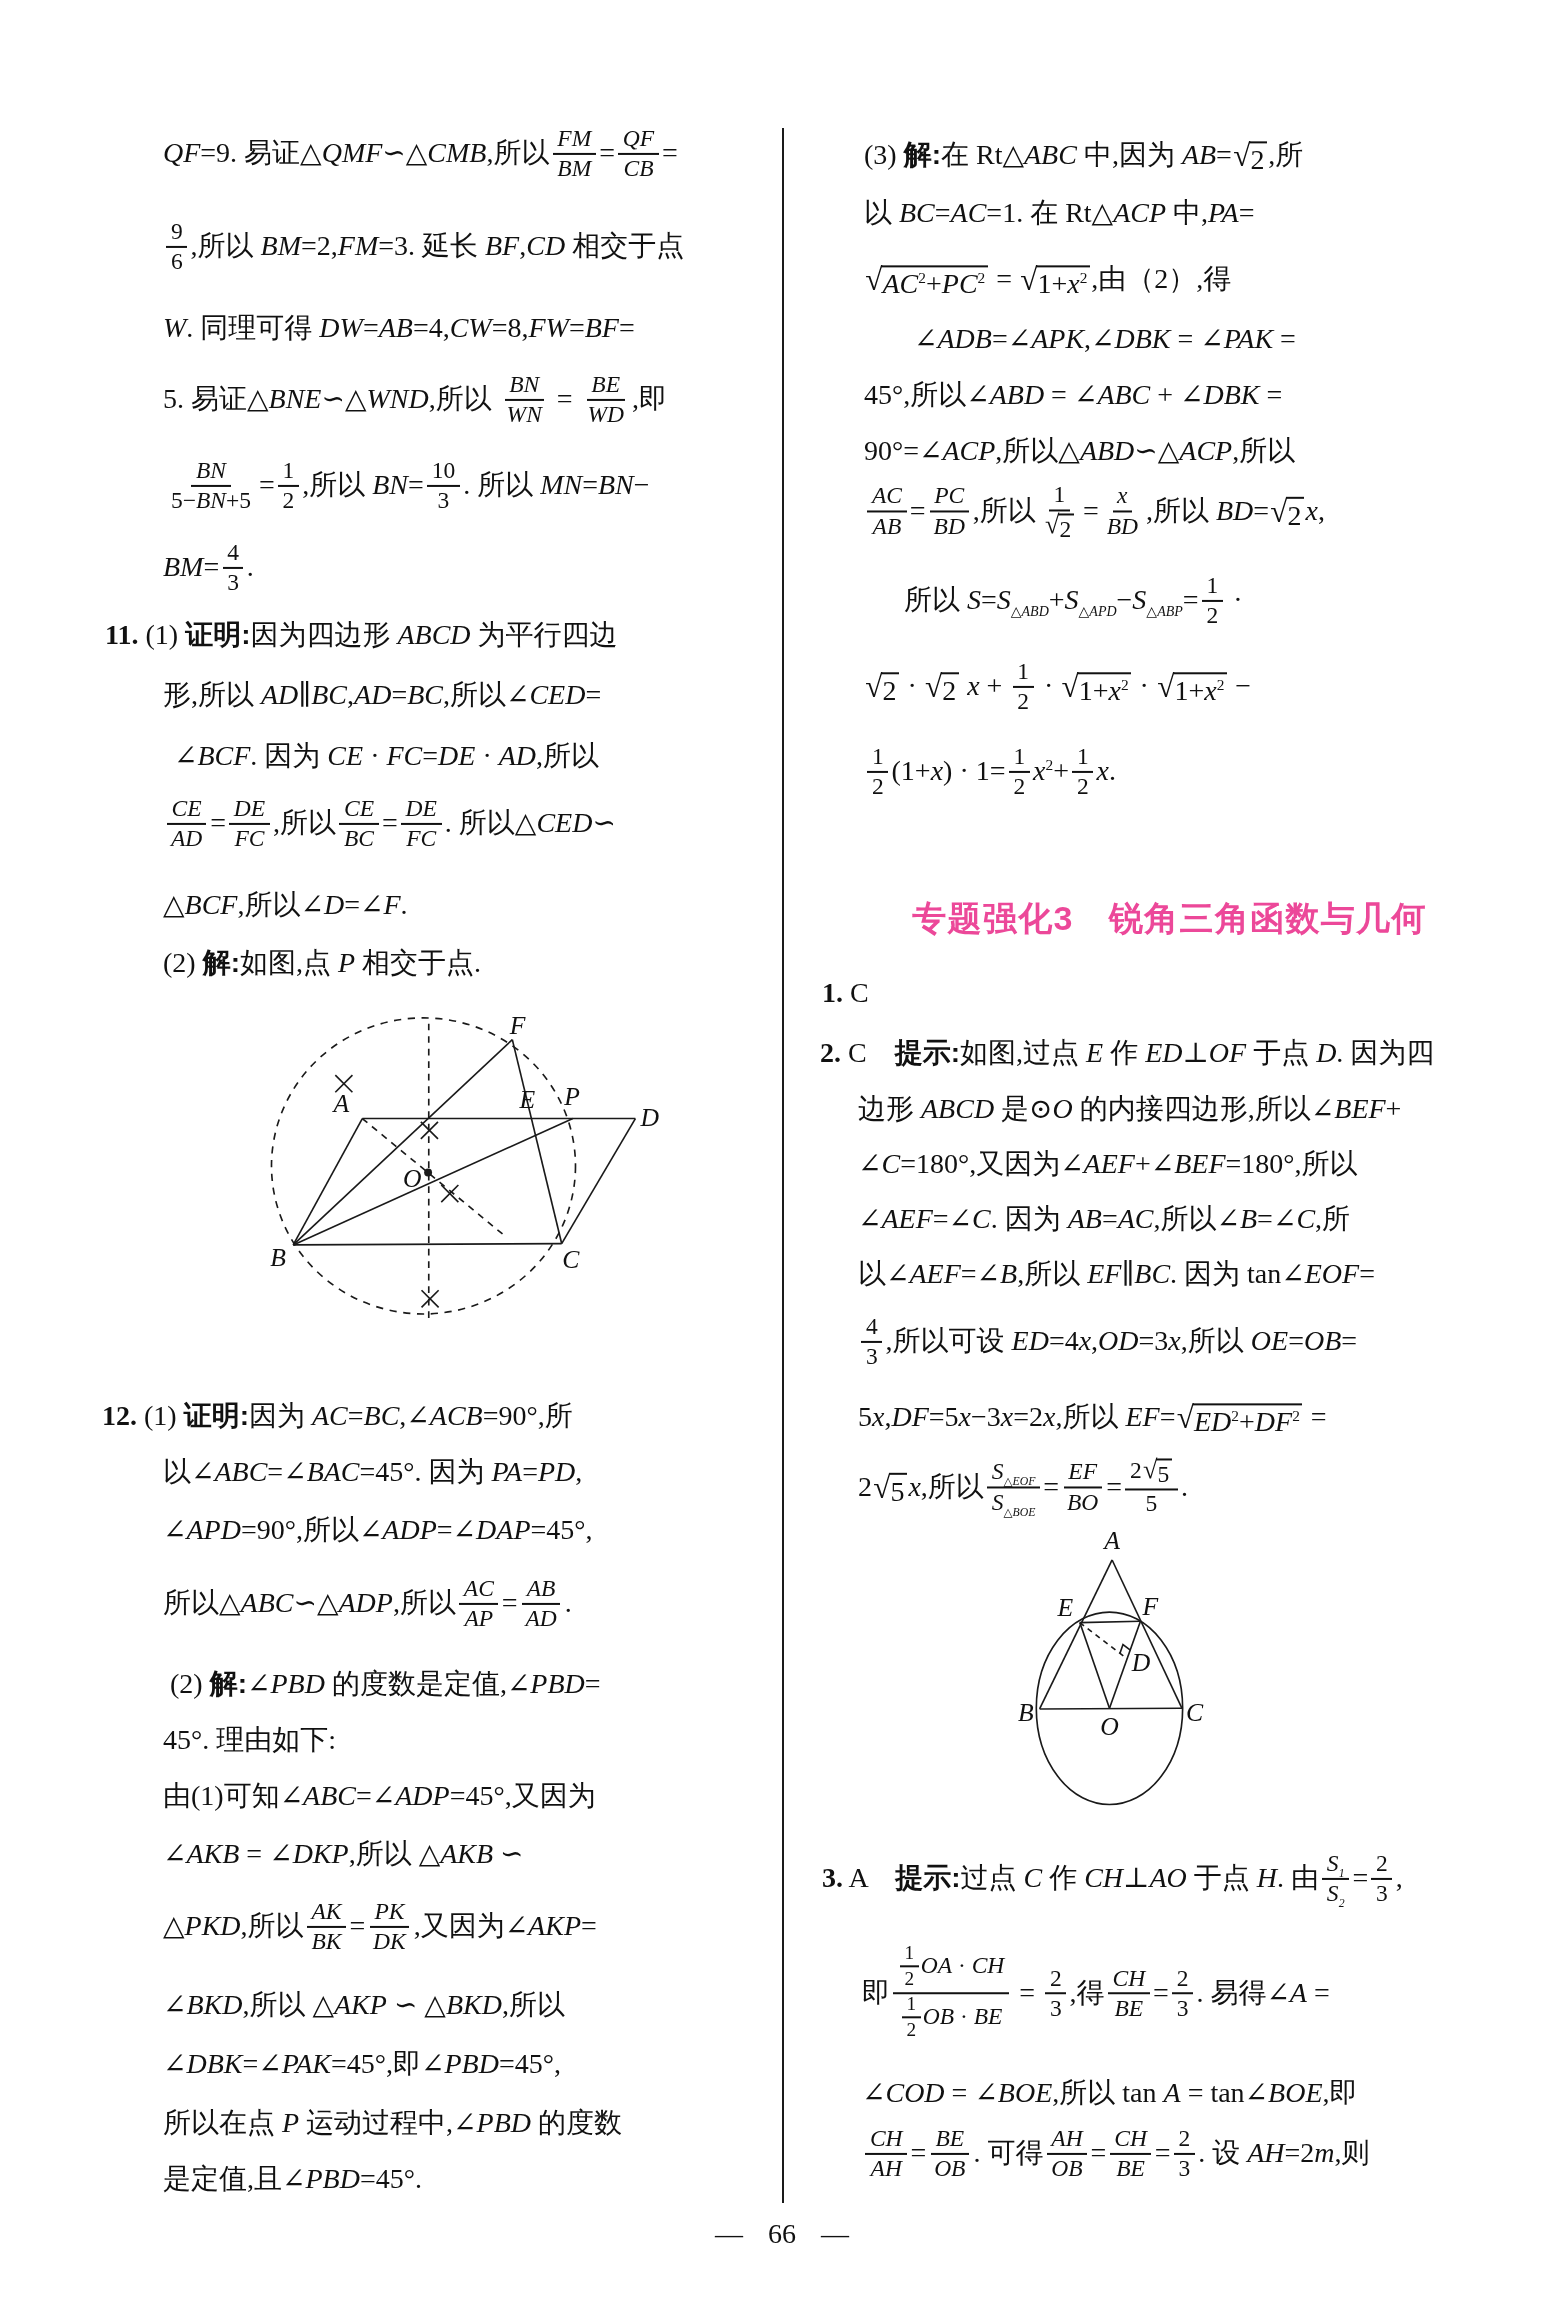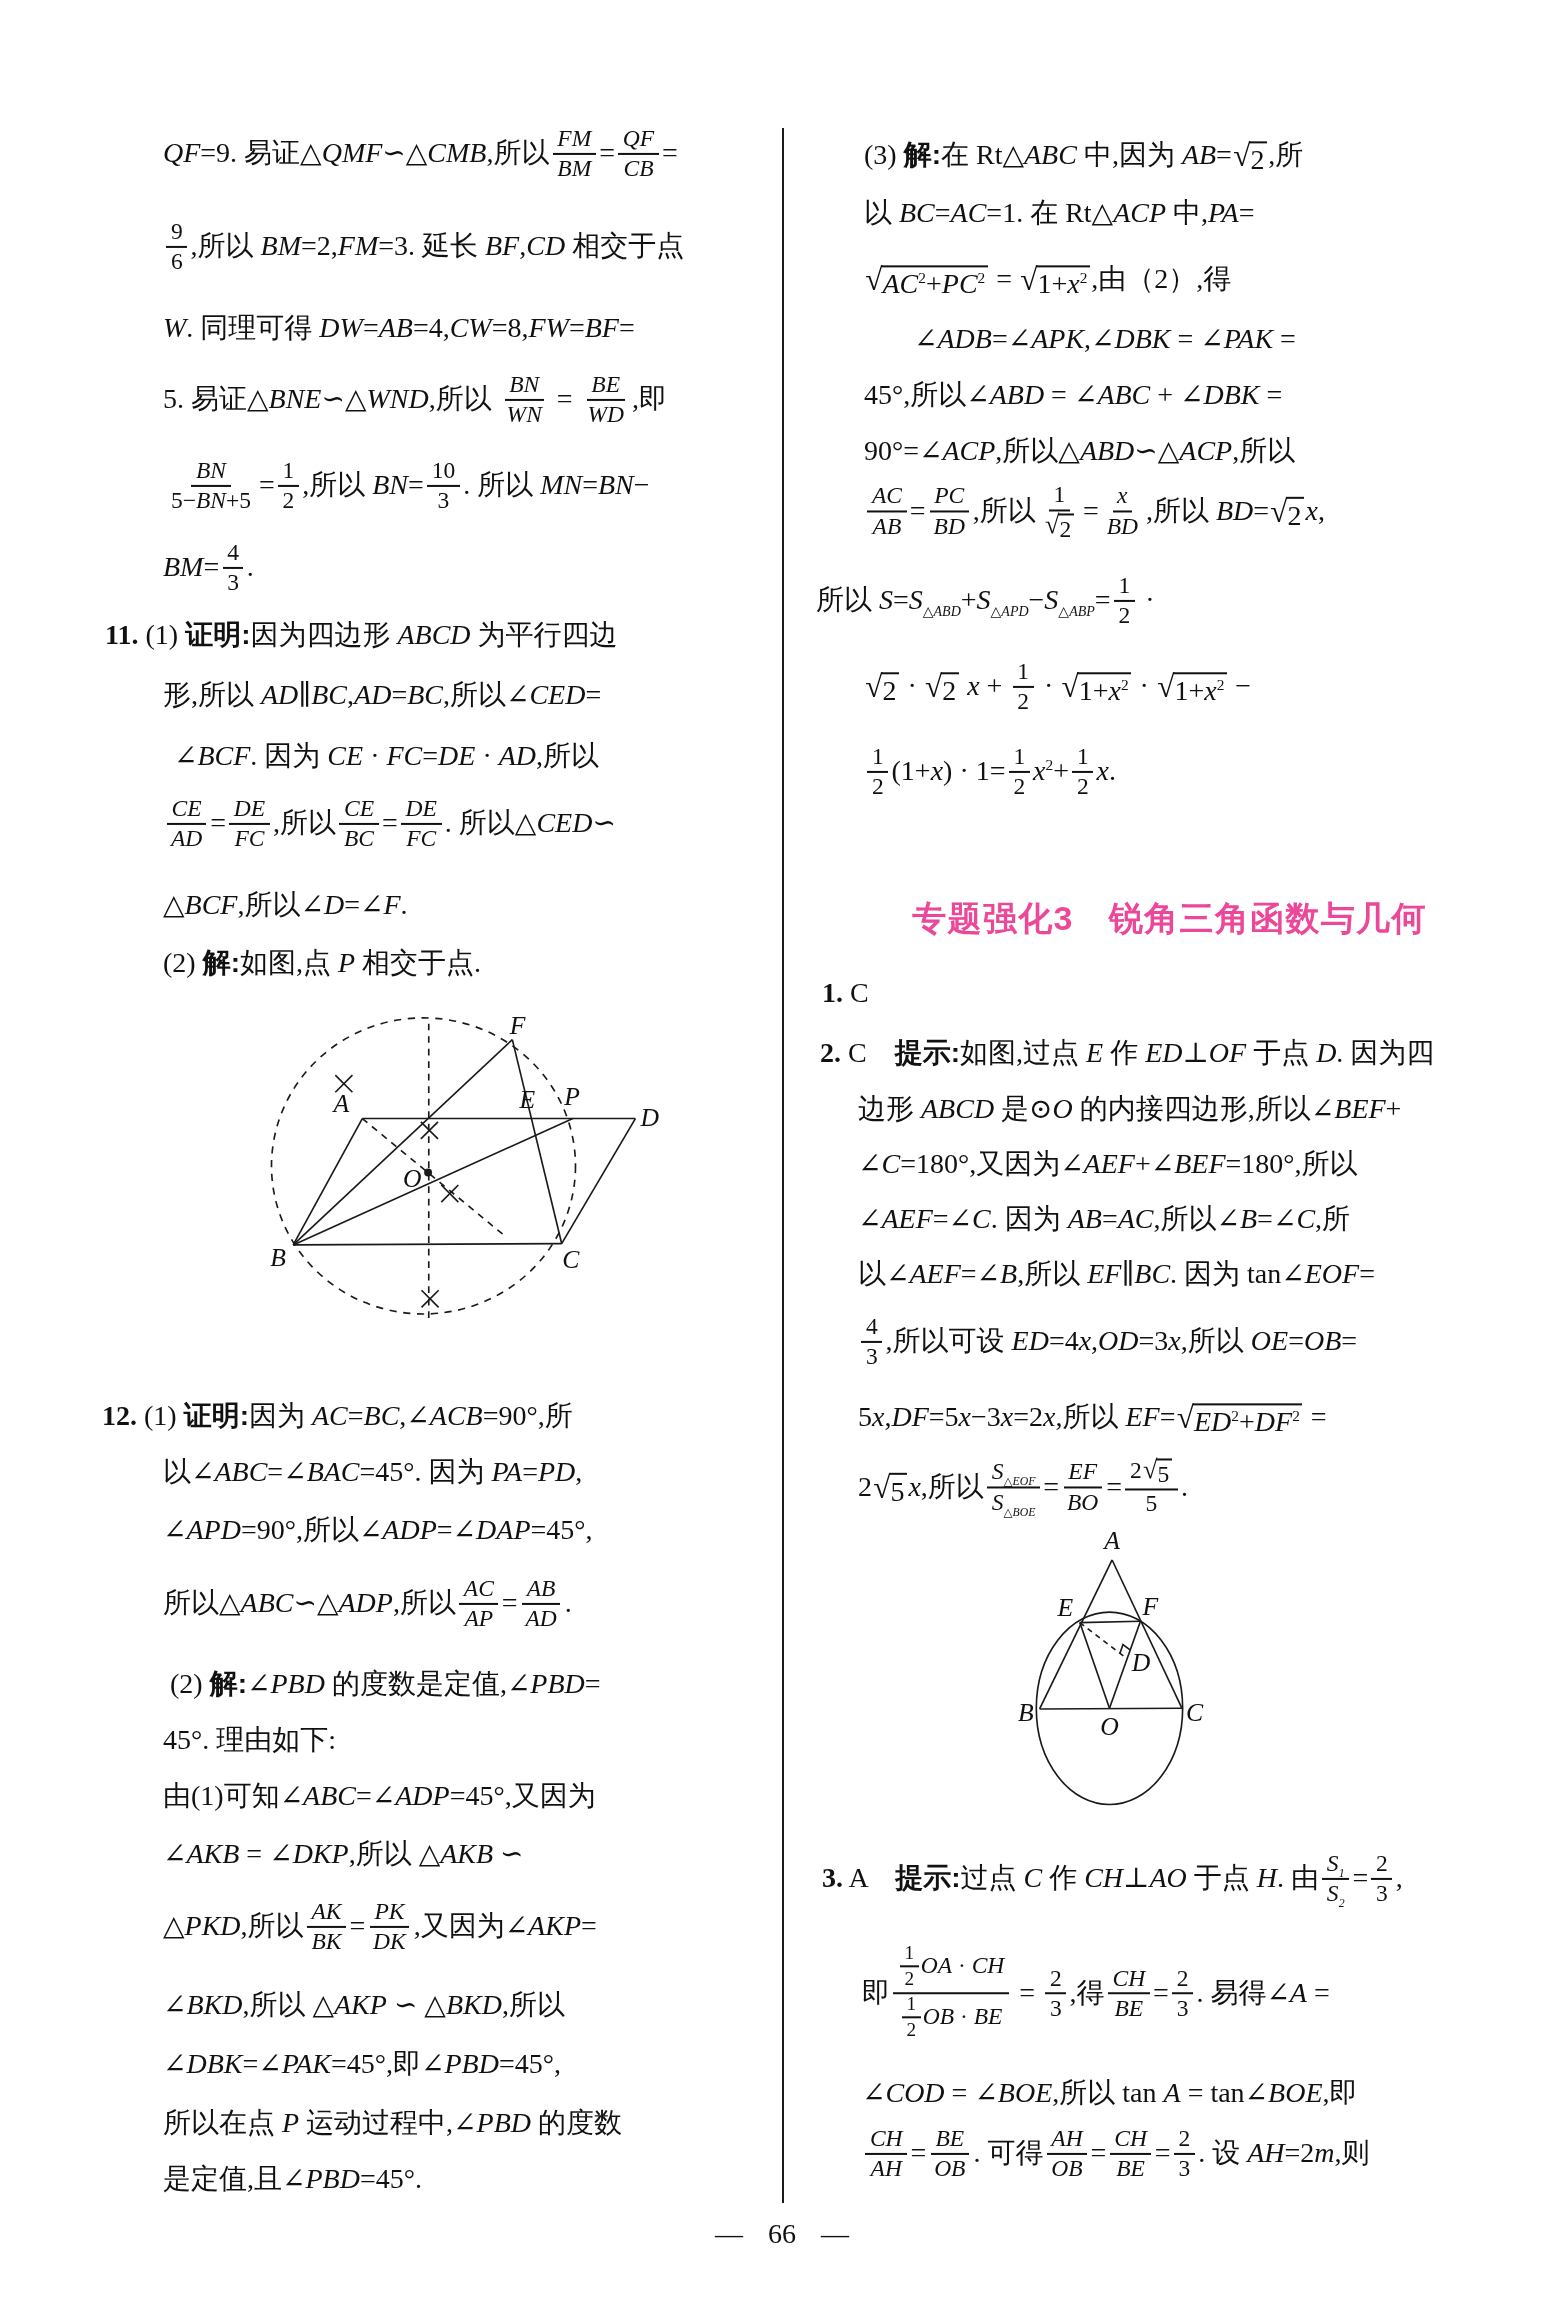--- a/index.html
+++ b/index.html
@@ -161,21 +161,21 @@
               <span class="rsign">√</span>
               <span class="rc"><span class="t">2</span></span>
             </span></span>
         </span><span class="t">=</span><span class="frac">
           <span class="num"><span class="m">x</span></span>
           <span class="den"><span class="m">BD</span></span>
         </span><span class="t">,所以 </span><span class="m">BD</span><span class="t">=</span><span class="sqrt">
           <span class="rsign">√</span>
           <span class="rc"><span class="t">2</span></span>
         </span><span class="m">x</span><span class="t">,</span></div>
-      <div class="line" style="left: 816px; top: 603px; text-align: right;"><span class="t">所以 </span><span class="m">S</span><span class="t">=</span><span class="m">S</span><sub>△ABD</sub><span class="t">+</span><span class="m">S</span><sub>△APD</sub><span class="t">−</span><span class="m">S</span><sub>△ABP</sub><span class="t">=</span><span class="frac">
+      <div class="line" style="left: 904px; top: 603px; text-align: right;"><span class="t">所以 </span><span class="m">S</span><span class="t">=</span><span class="m">S</span><sub>△ABD</sub><span class="t">+</span><span class="m">S</span><sub>△APD</sub><span class="t">−</span><span class="m">S</span><sub>△ABP</sub><span class="t">=</span><span class="frac">
           <span class="num"><span class="t">1</span></span>
           <span class="den"><span class="t">2</span></span>
         </span><span class="t"> · </span></div>
       <div class="line" style="left: 864px; top: 689px;"><span class="sqrt">
           <span class="rsign">√</span>
           <span class="rc"><span class="t">2</span></span>
         </span><span class="t"> · </span><span class="sqrt">
           <span class="rsign">√</span>
           <span class="rc"><span class="t">2</span></span>
         </span><span class="t"> </span><span class="m">x</span><span class="t"> + </span><span class="frac">

